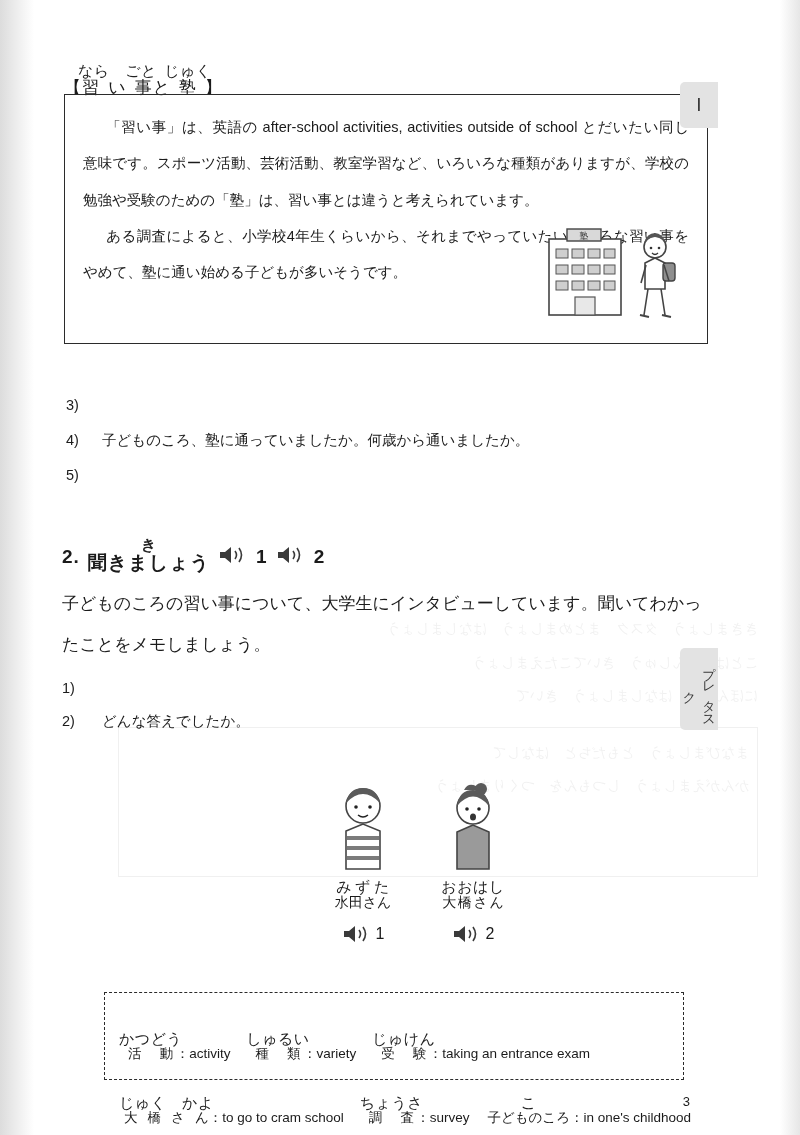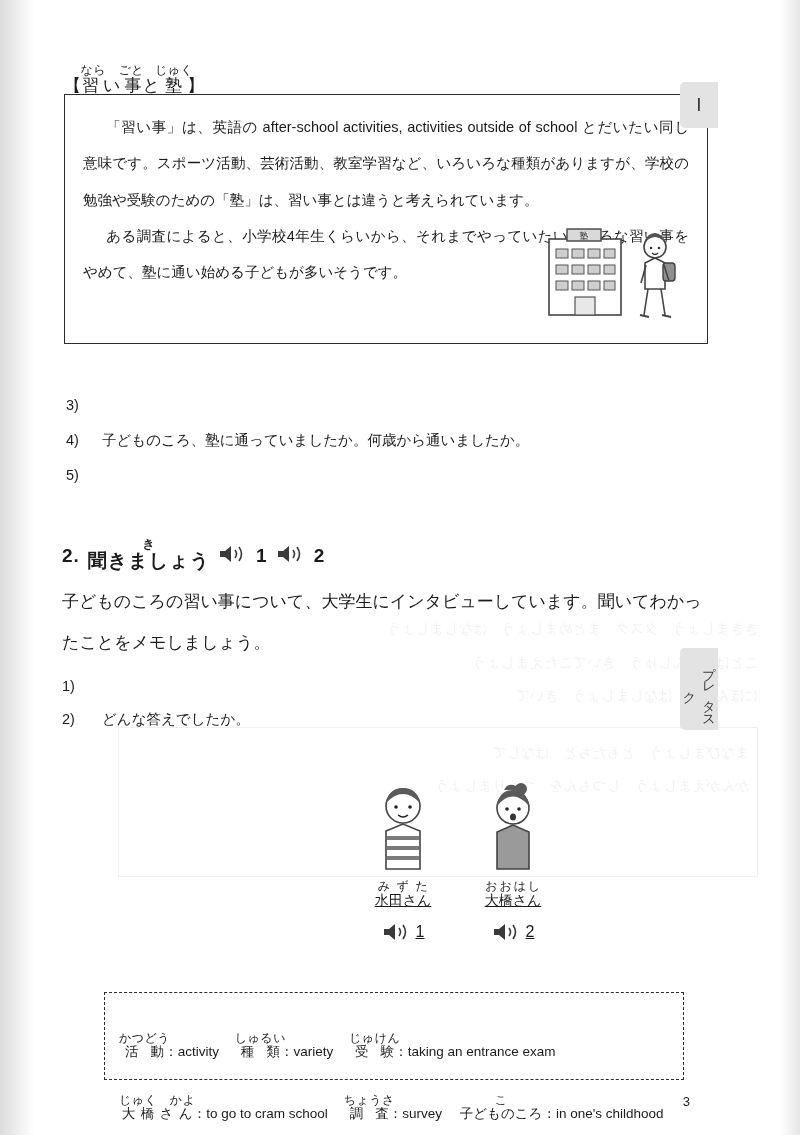--- a/index.html
+++ b/index.html
@@ -40,21 +40,21 @@
     position: absolute;
     left: 58px;
     top: 0;
     width: 660px;
     height: 1135px;
   }
 
   
   ruby { ruby-position: over; }
   rt {
-    font-size: 12px;
+    font-size: 15px;
     letter-spacing: 0.5px;
     color: #222;
     font-family: "Liberation Sans", sans-serif;
     line-height: 1;
   }
 
   .title-line {
     position: absolute;
     left: 6px;
     top: 64px;
@@ -146,22 +146,20 @@
   }
   .sec2-list { margin-top: 6px; font-size: 14.5px; line-height: 2.3; }
   .sec2-list .qrow { gap: 14px; }
 
   .speakers {
     position: absolute;
     left: 250px;
     top: 780px;
     width: 300px;
     display: flex;
-    justify-content: center;
-    text-decoration: underline;
   }
   .person { text-align: center; width: 110px; }
   .person .name { font-size: 14px; margin-top: 4px; }
   .person .audio { margin-top: 12px; display: flex; justify-content: center; align-items: center; gap: 4px; font-size: 16px; }
 
   .vocab {
     position: absolute;
     left: 46px;
     top: 992px;
     width: 580px;

